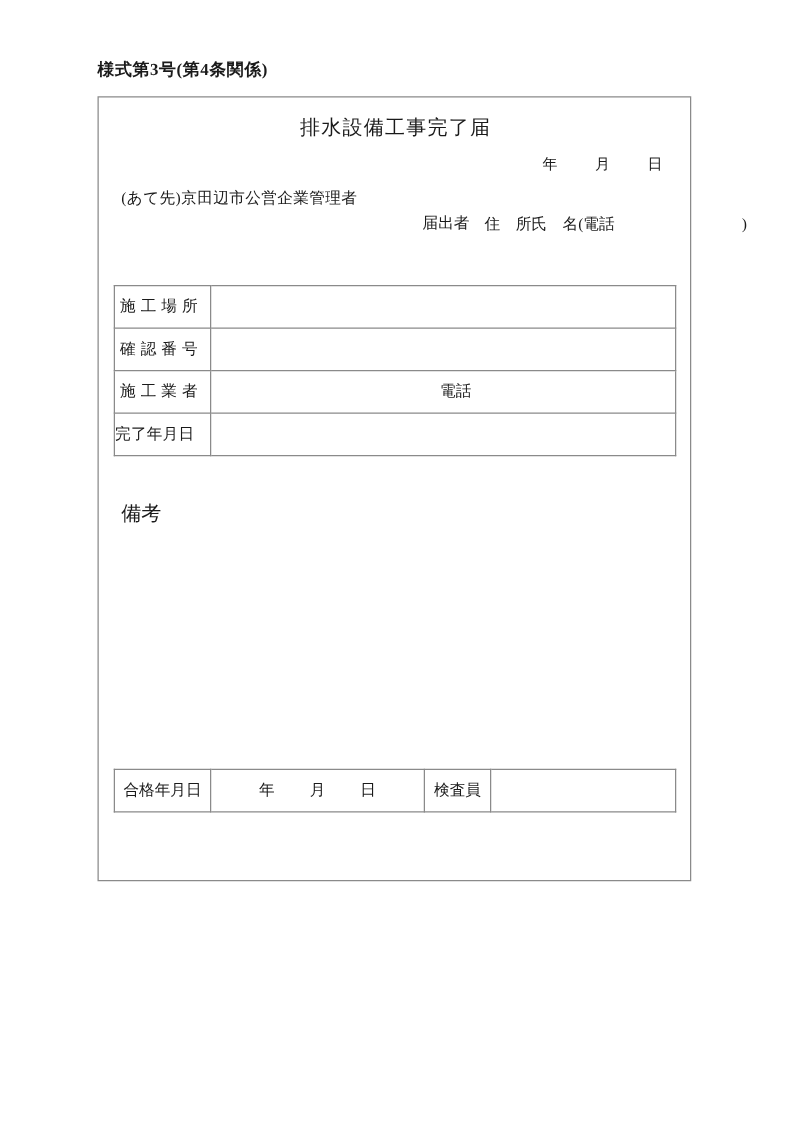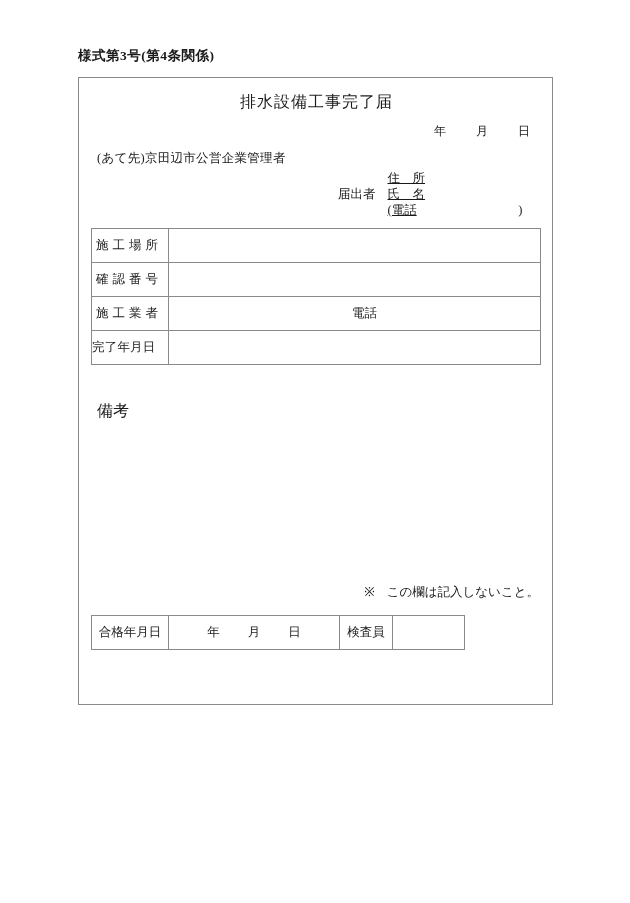--- a/index.html
+++ b/index.html
@@ -86,24 +86,23 @@
     display: flex;
     align-items: center;
     font-size: 12.5px;
   }
   .submitter-label {
     margin-right: 12px;
     white-space: nowrap;
   }
   .submitter-fields {
     display: flex;
-    flex-direction: column;
+    flex-direction: row;
     line-height: 1.28;
     white-space: nowrap;
-    text-decoration: underline;
   }
   .phone-row { position: relative; width: 135px; }
   .phone-close { position: absolute; right: 0; top: 0; }
 
   
   .main-table {
     position: absolute;
     left: 12px;
     top: 150px;
     width: 450px;
@@ -150,21 +149,21 @@
     font-size: 12.5px;
     white-space: nowrap;
   }
   .note .mark { margin-right: 12px; }
 
   
   .bottom-table {
     position: absolute;
     left: 12px;
     top: 537px;
-    width: 374px;
+    width: 450px;
     border-collapse: collapse;
     table-layout: fixed;
   }
   .bottom-table td {
     border: 1px solid #8a8a8a;
     height: 33px;
     font-size: 12.5px;
     padding: 0;
     text-align: center;
   }
@@ -230,23 +229,20 @@
           <td class="label">
             <span>完了年月日</span>
           </td>
           <td class="value"></td>
         </tr>
       </tbody>
     </table>
 
     <div class="remarks-label">備考</div>
 
-    <div class="note">
-      <span class="mark">※</span><span>この欄は記入しないこと。</span>
-    </div>
 
     <table class="bottom-table">
       <tbody>
         <tr>
           <td class="bt-c1">合格年月日</td>
           <td class="bt-c2 bt-date">
             <span class="y">年</span><span class="m">月</span><span class="d">日</span>
           </td>
           <td class="bt-c3">検査員</td>
           <td></td>

